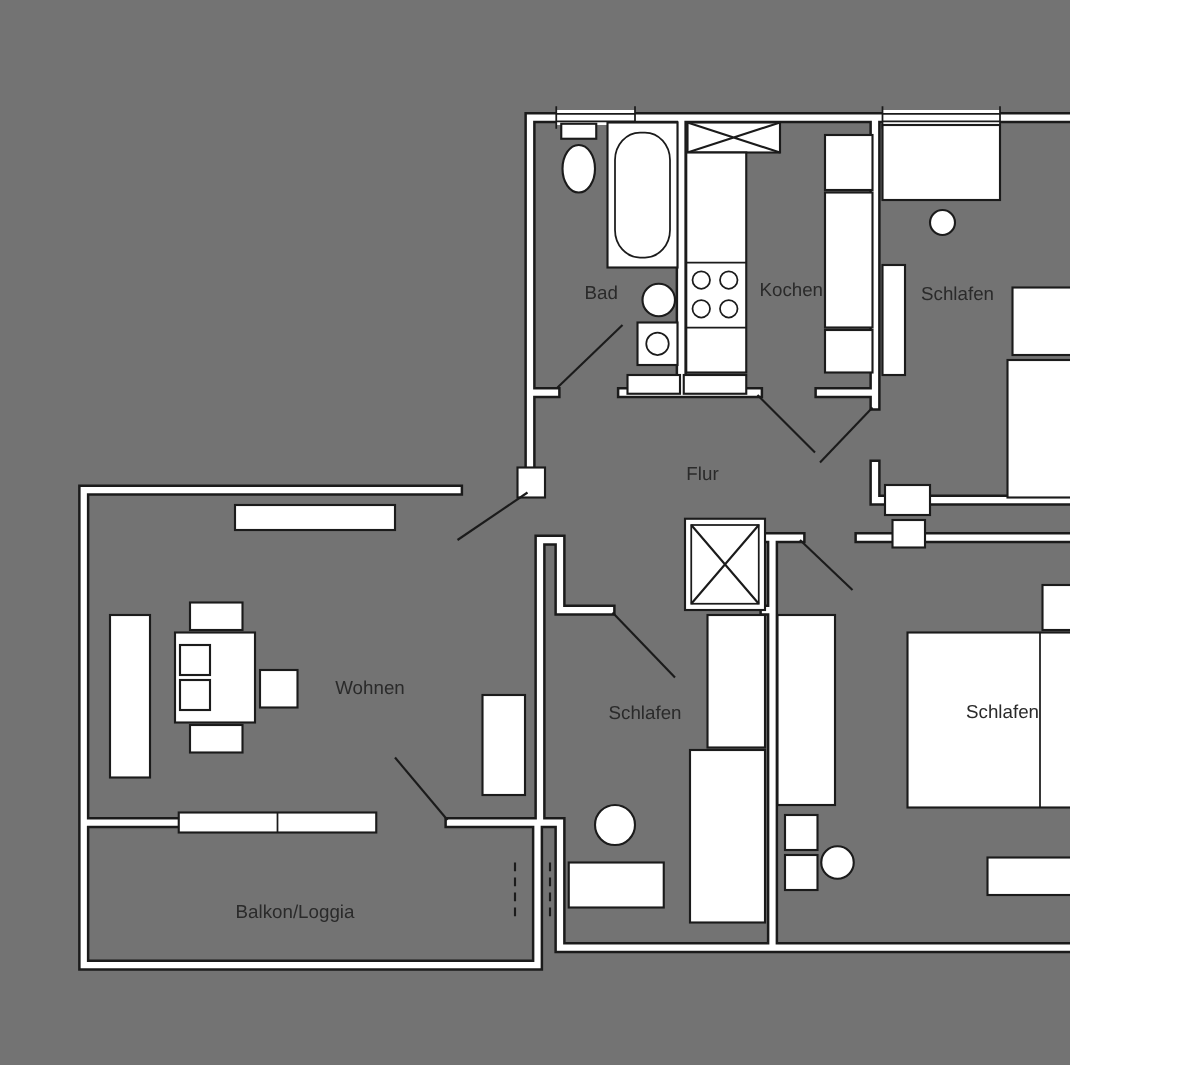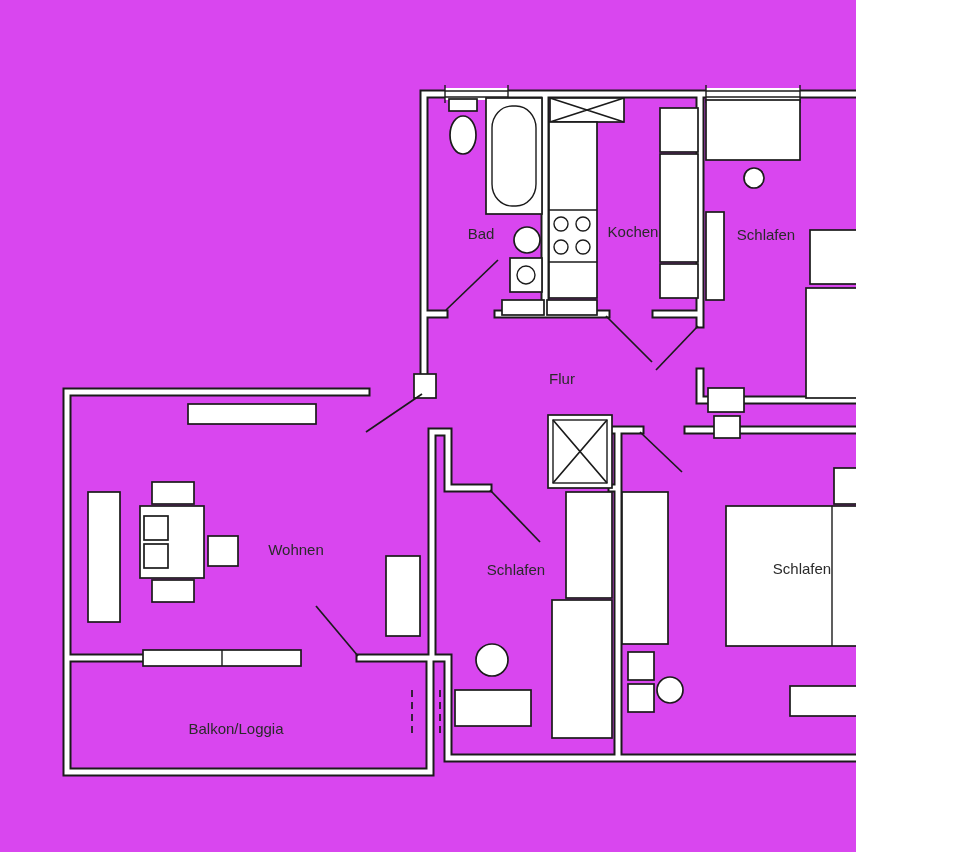--- a/index.html
+++ b/index.html
@@ -1,16 +1,16 @@
 <!DOCTYPE html>
 <html><head>
 <meta charset="utf-8">
 <style>
   html,body{margin:0;padding:0;background:#ffffff;}
-  .stage{width:856px;height:852px;background:#d946ef;position:relative;overflow:hidden;}
+  .stage{width:856px;height:852px;background:#737373;position:relative;overflow:hidden;}
   .wall-black{fill:none;stroke:#1b1b1b;stroke-width:9;stroke-linecap:square;}
   .wall-white{fill:none;stroke:#ffffff;stroke-width:5;stroke-linecap:square;}
   .fix{fill:#ffffff;stroke:#1b1b1b;stroke-width:1.7;}
   .ln{fill:none;stroke:#1b1b1b;stroke-width:1.7;}
   .thin{fill:none;stroke:#1b1b1b;stroke-width:1.4;}
   .dash{stroke-dasharray:7 5;}
   .room-label{font-family:"Liberation Sans",sans-serif;font-size:15px;fill:#2a2a2a;text-anchor:middle;}
 </style>
 </head>
 <body>

